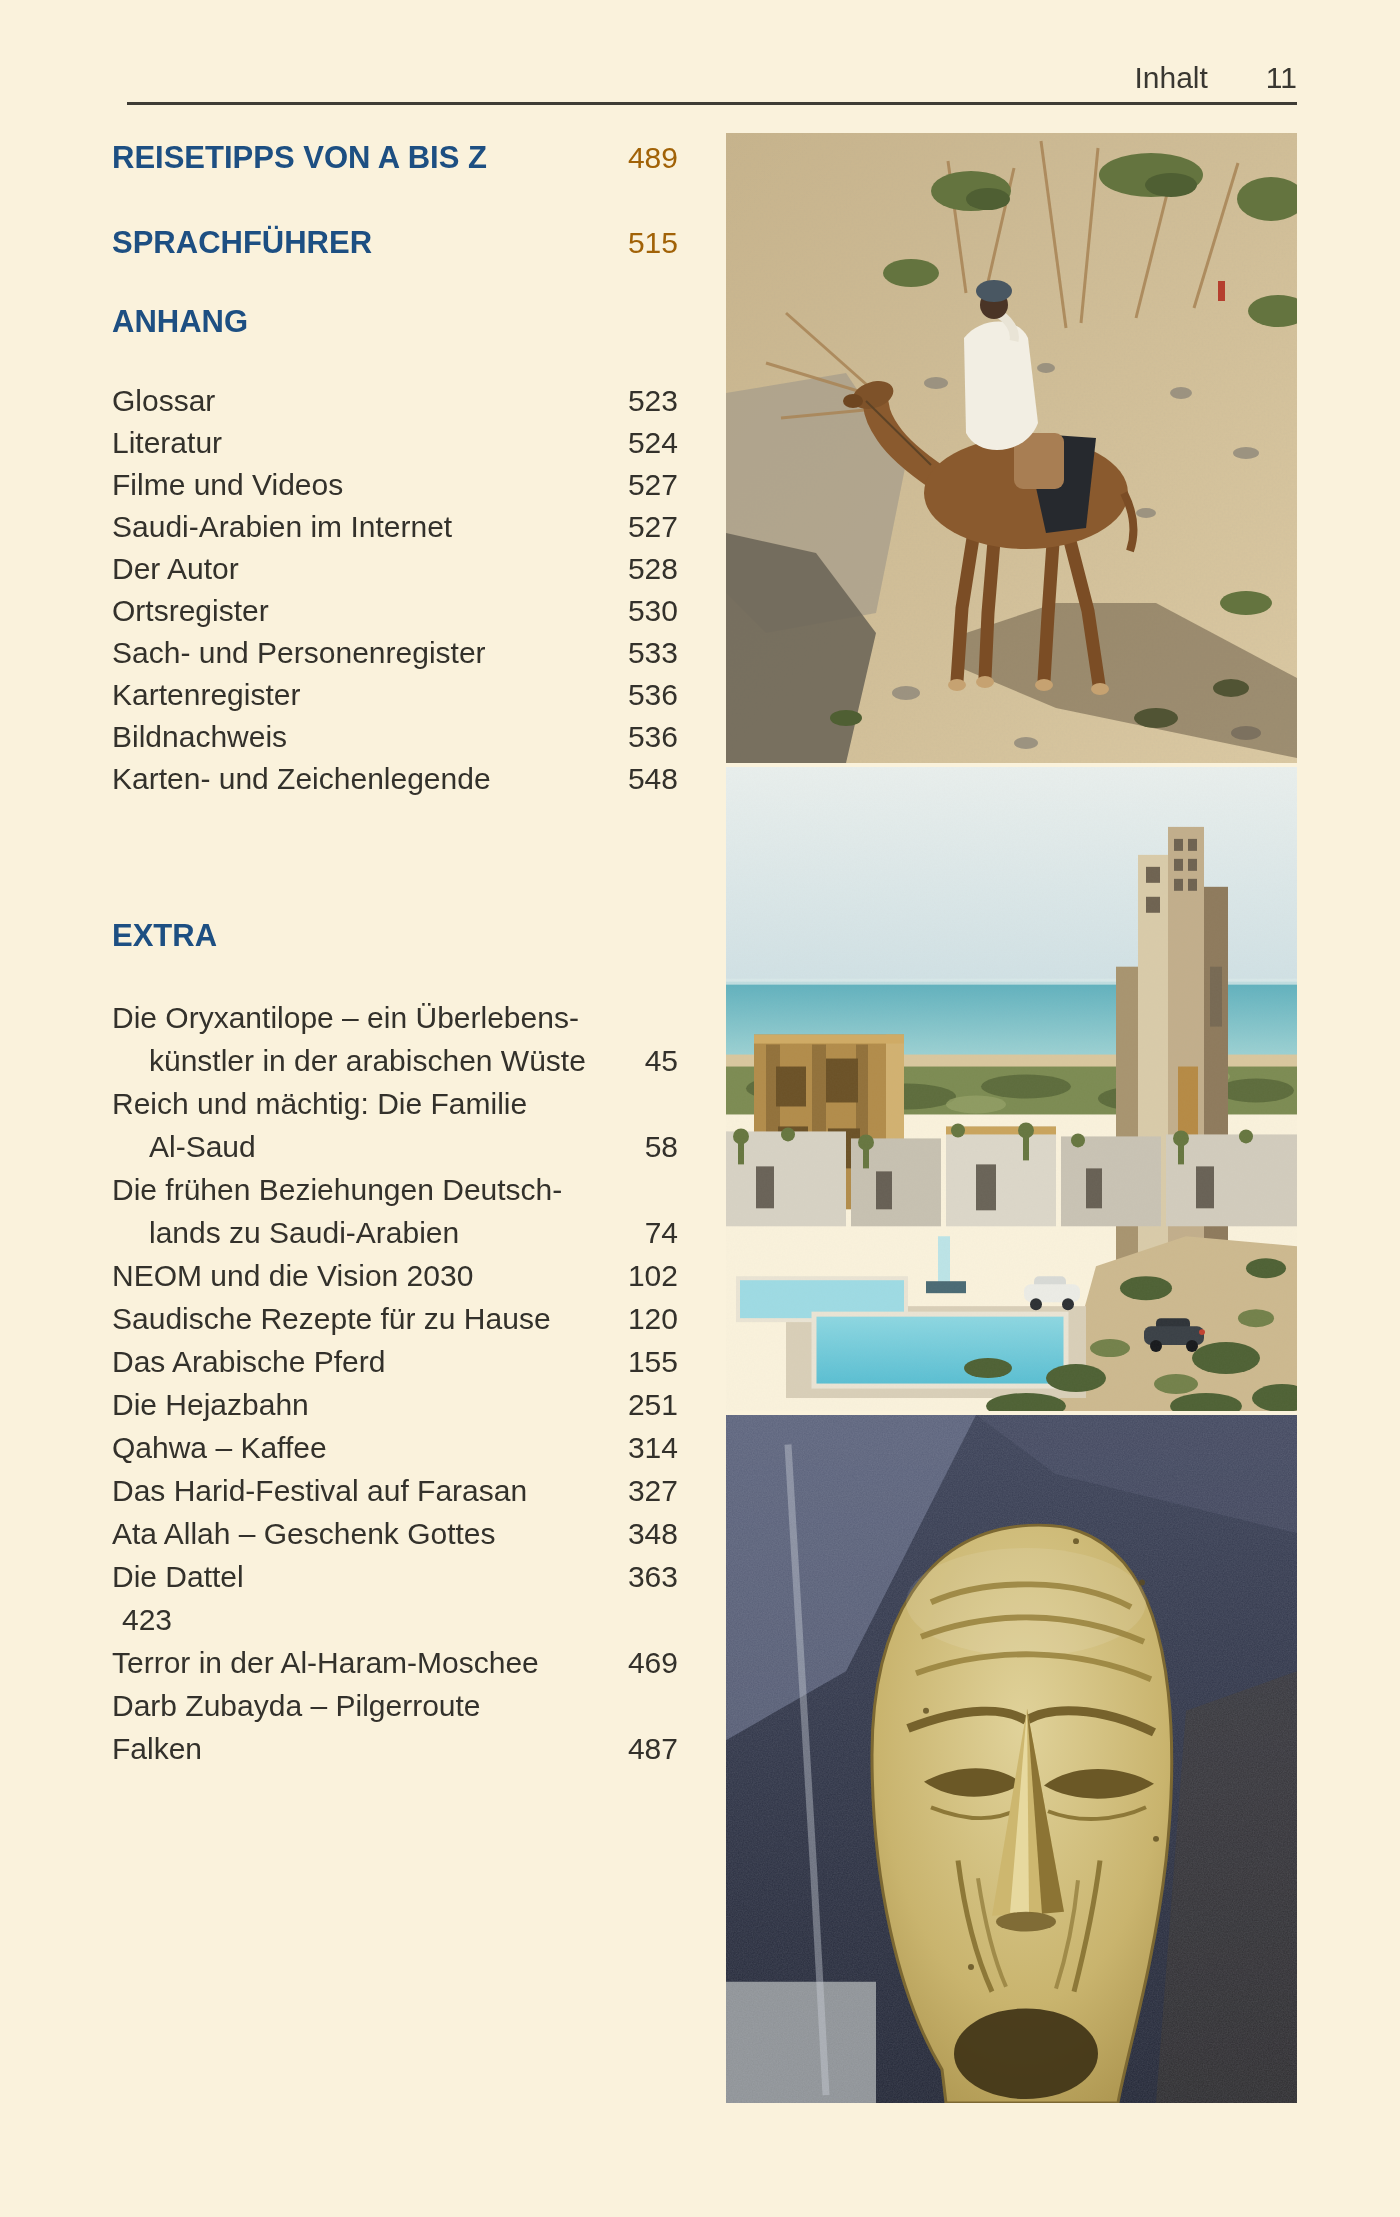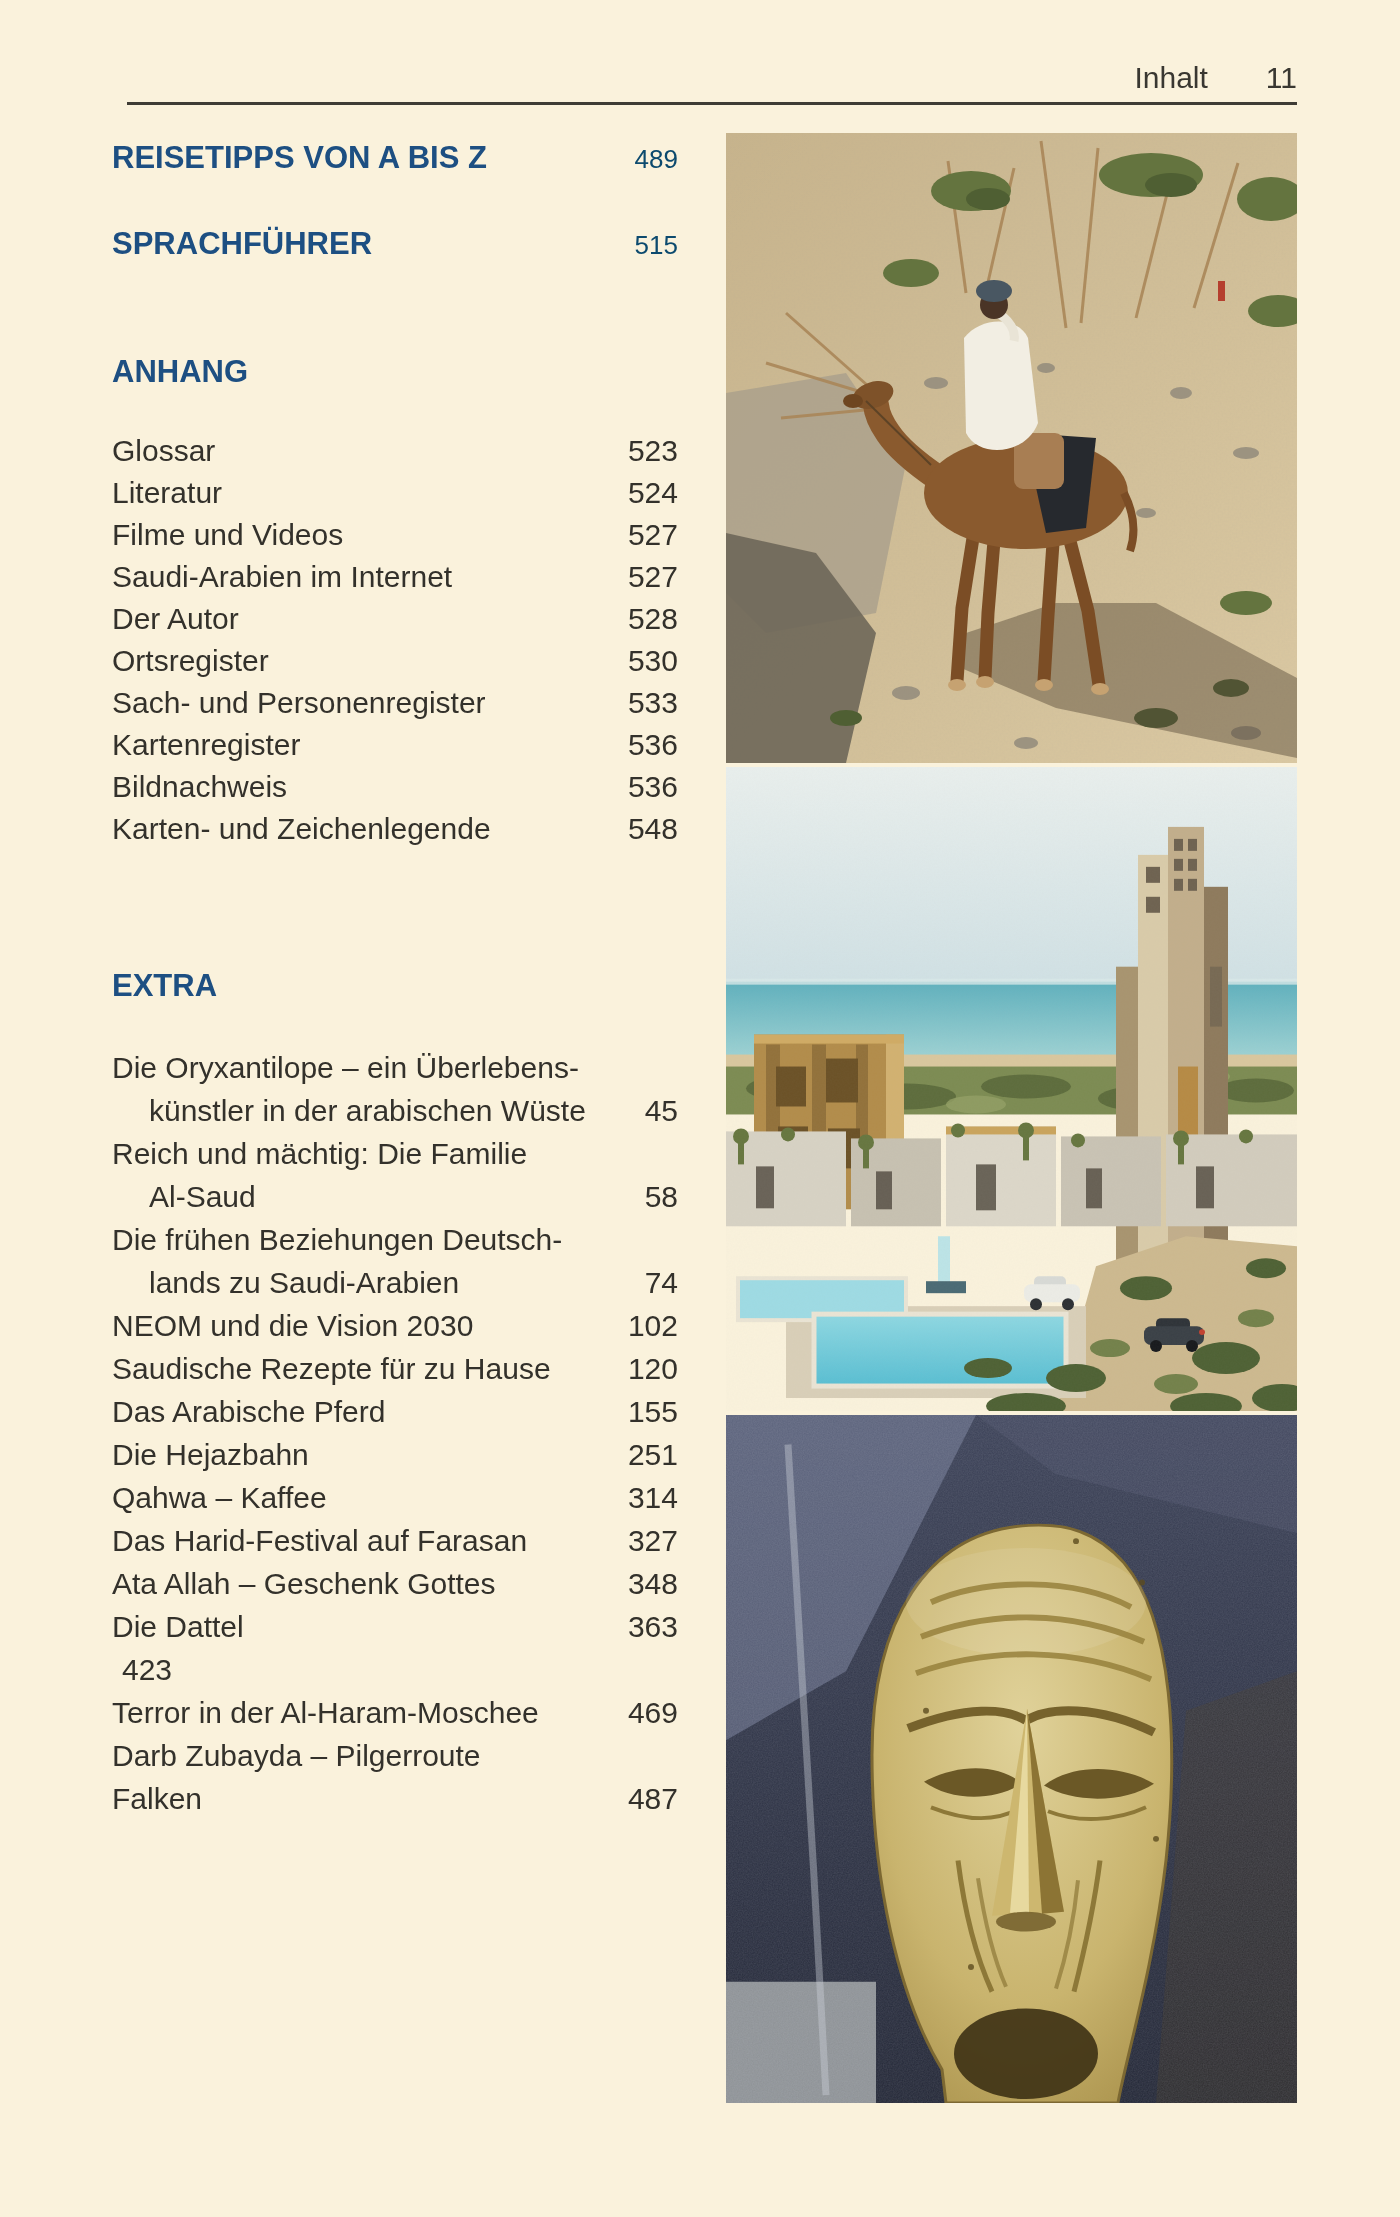--- a/index.html
+++ b/index.html
@@ -18,24 +18,24 @@
     position:absolute;left:127px;top:102px;width:1170px;height:3px;
     background:#3e3c35;border:none;margin:0;
   }
   .text-col{position:absolute;left:112px;top:137px;width:566px;}
   .row{display:flex;justify-content:space-between;align-items:baseline;
        font-size:30px;line-height:42px;}
   .row .t{white-space:pre;}
   .row .pg{text-align:right;flex:0 0 auto;padding-left:10px;}
   .row.indent .t{padding-left:37px;}
   .row.chapter{font-weight:bold;color:#1d4f82;font-size:31px;}
-  .row.chapter .pg{font-weight:normal;color:#0c4a6e;font-size:26px;}
+  .row.chapter .pg{font-weight:normal;color:#a16207;font-size:30px;}
   .row.heading{font-weight:bold;color:#1d4f82;font-size:31px;}
   .row.chapter + .row.chapter{margin-top:43px;}
-  [data-name="section-heading-anhang"]{margin-top:85px;align-items:center;}
+  [data-name="section-heading-anhang"]{margin-top:37px;align-items:center;}
   [data-name="section-heading-extra"]{margin-top:115px;}
   .entries{margin-top:37px;}
   [data-name="section-heading-extra"] + .entries{margin-top:39px;}
   .entries.tall .row{line-height:43px;}
   figure{margin:0;position:absolute;left:726px;width:571px;overflow:hidden;}
   #photo1{top:133px;height:630px;}
   #photo2{top:767px;height:644px;}
   #photo3{top:1415px;height:688px;}
   figure svg{display:block;width:100%;height:100%;}
 </style>

